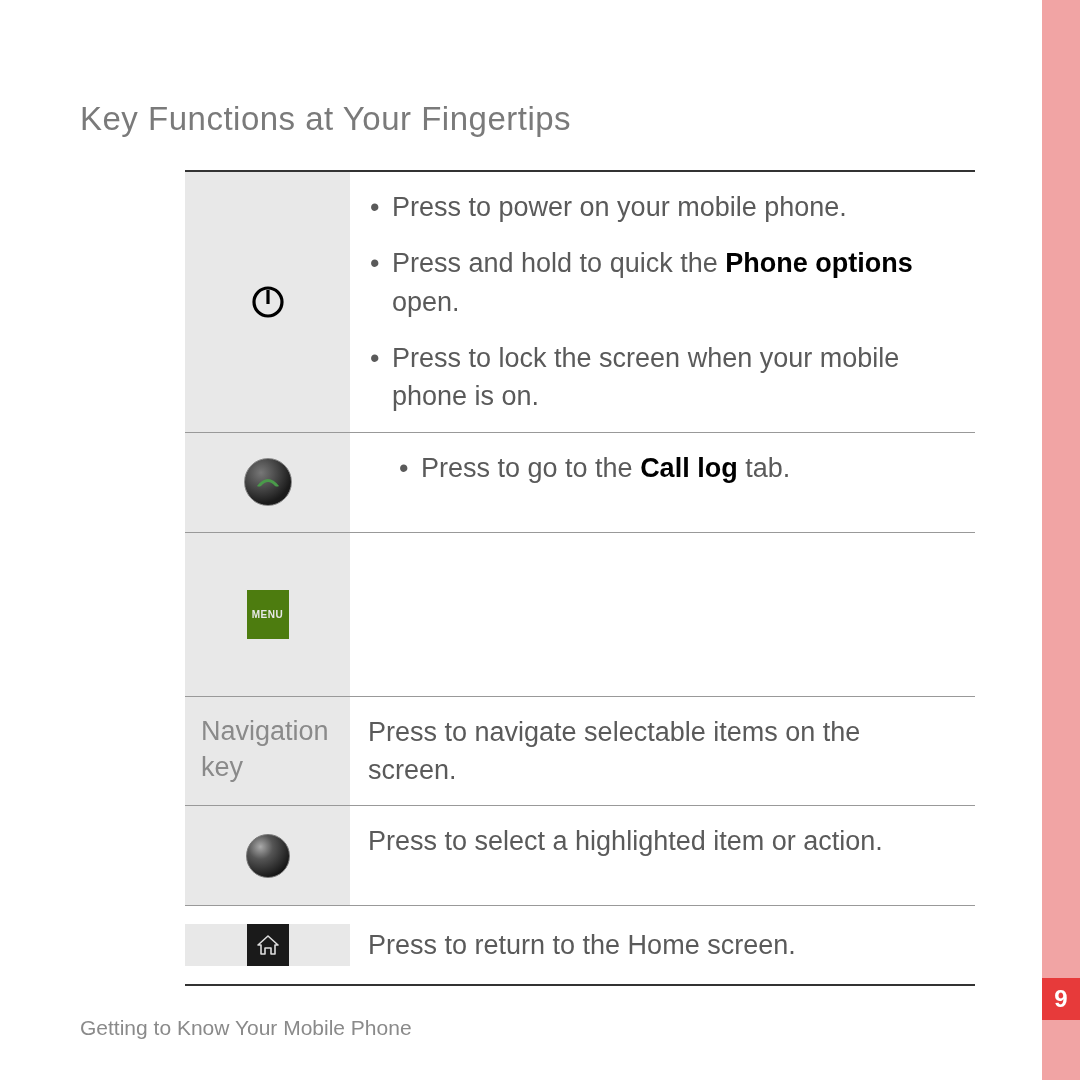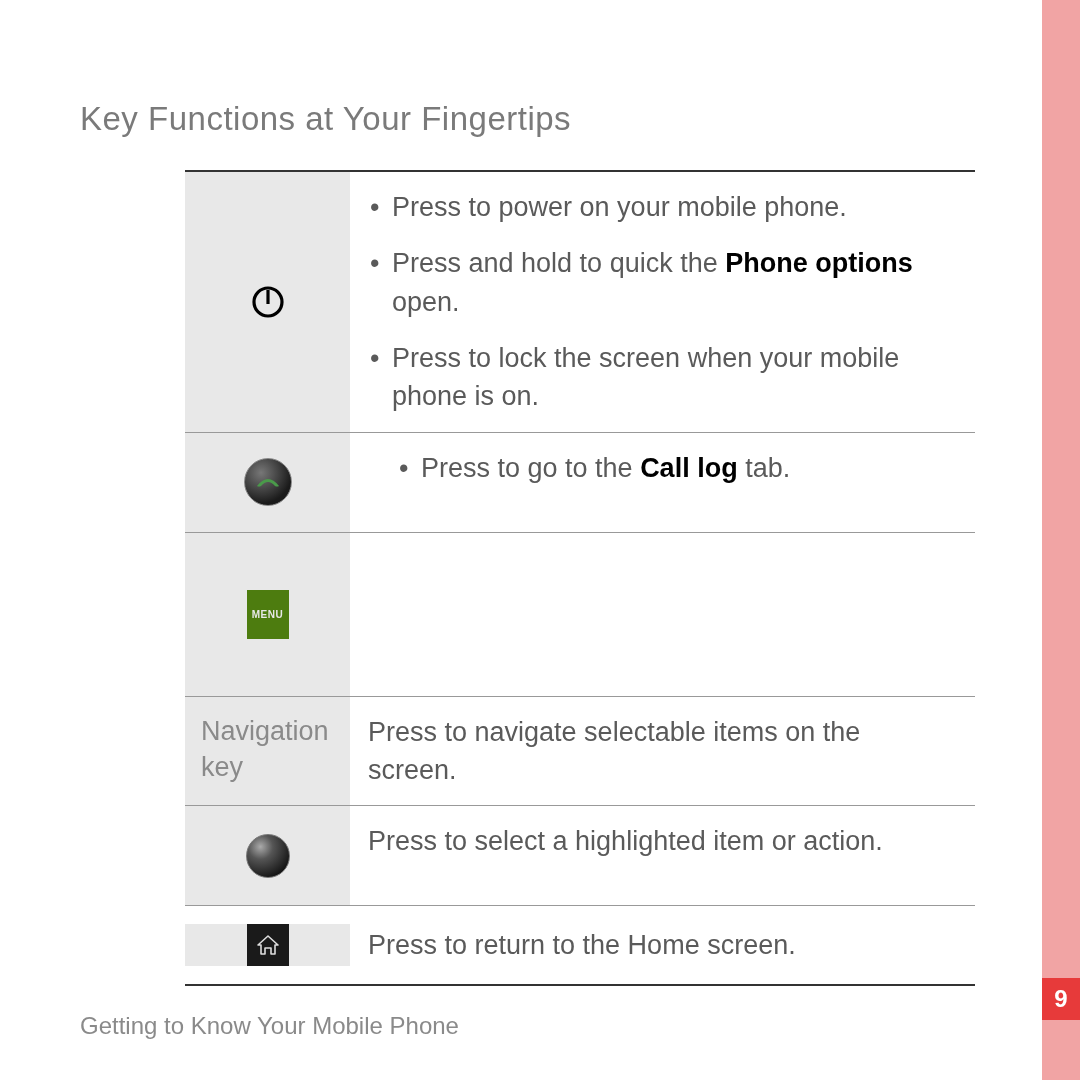--- a/index.html
+++ b/index.html
@@ -93,21 +93,21 @@
     padding-left: 16px;
     line-height: 1.35;
     align-self: flex-start;
     padding-top: 16px;
   }
   .icon-cell.nav { justify-content: center; align-items: flex-start; }
   .footer {
     position: absolute;
     bottom: 40px;
     left: 80px;
-    font-size: 24px;
+    font-size: 21px;
     color: #8a8a8a;
   }
 
   
   .power-icon {
     width: 36px; height: 36px;
   }
   .call-button {
     width: 48px; height: 48px; border-radius: 50%;
     background: radial-gradient(circle at 35% 30%, #777, #1a1a1a 70%);

